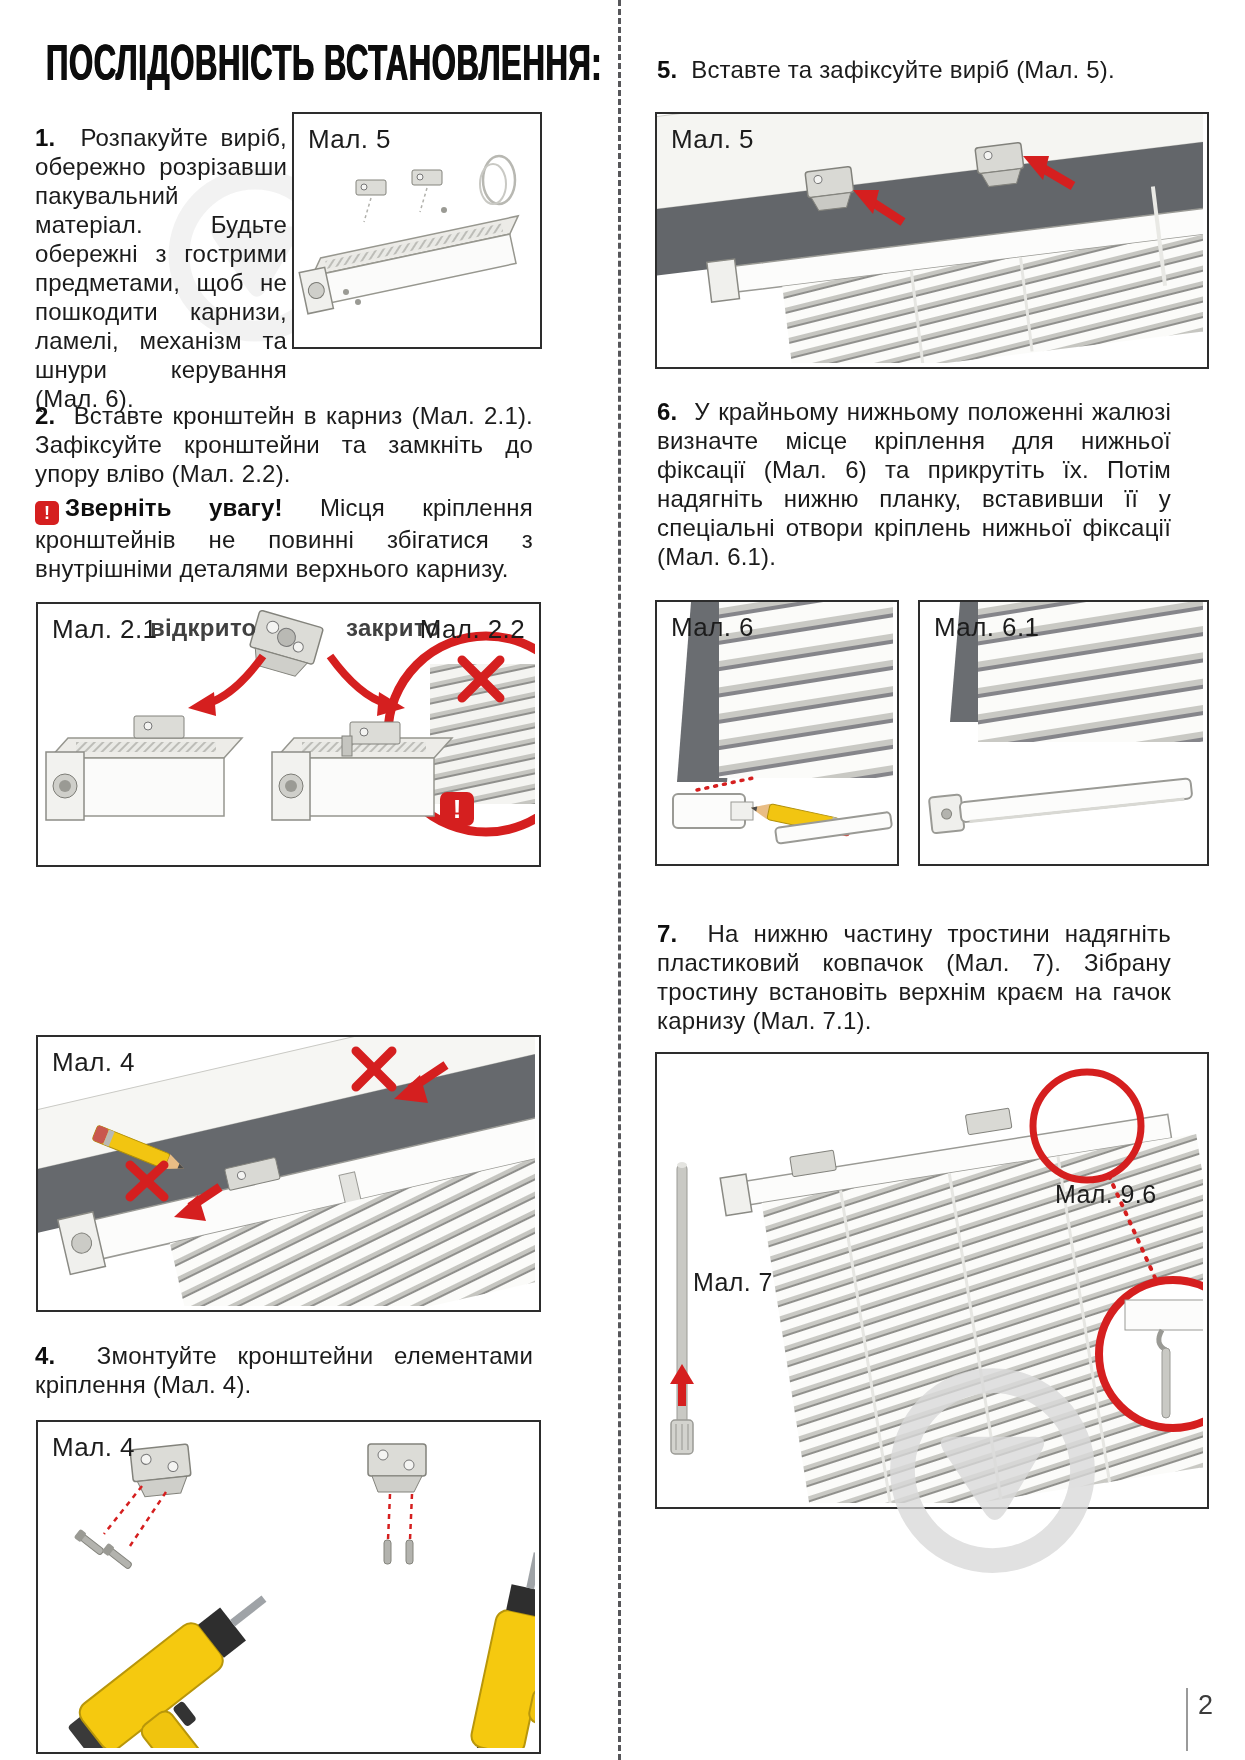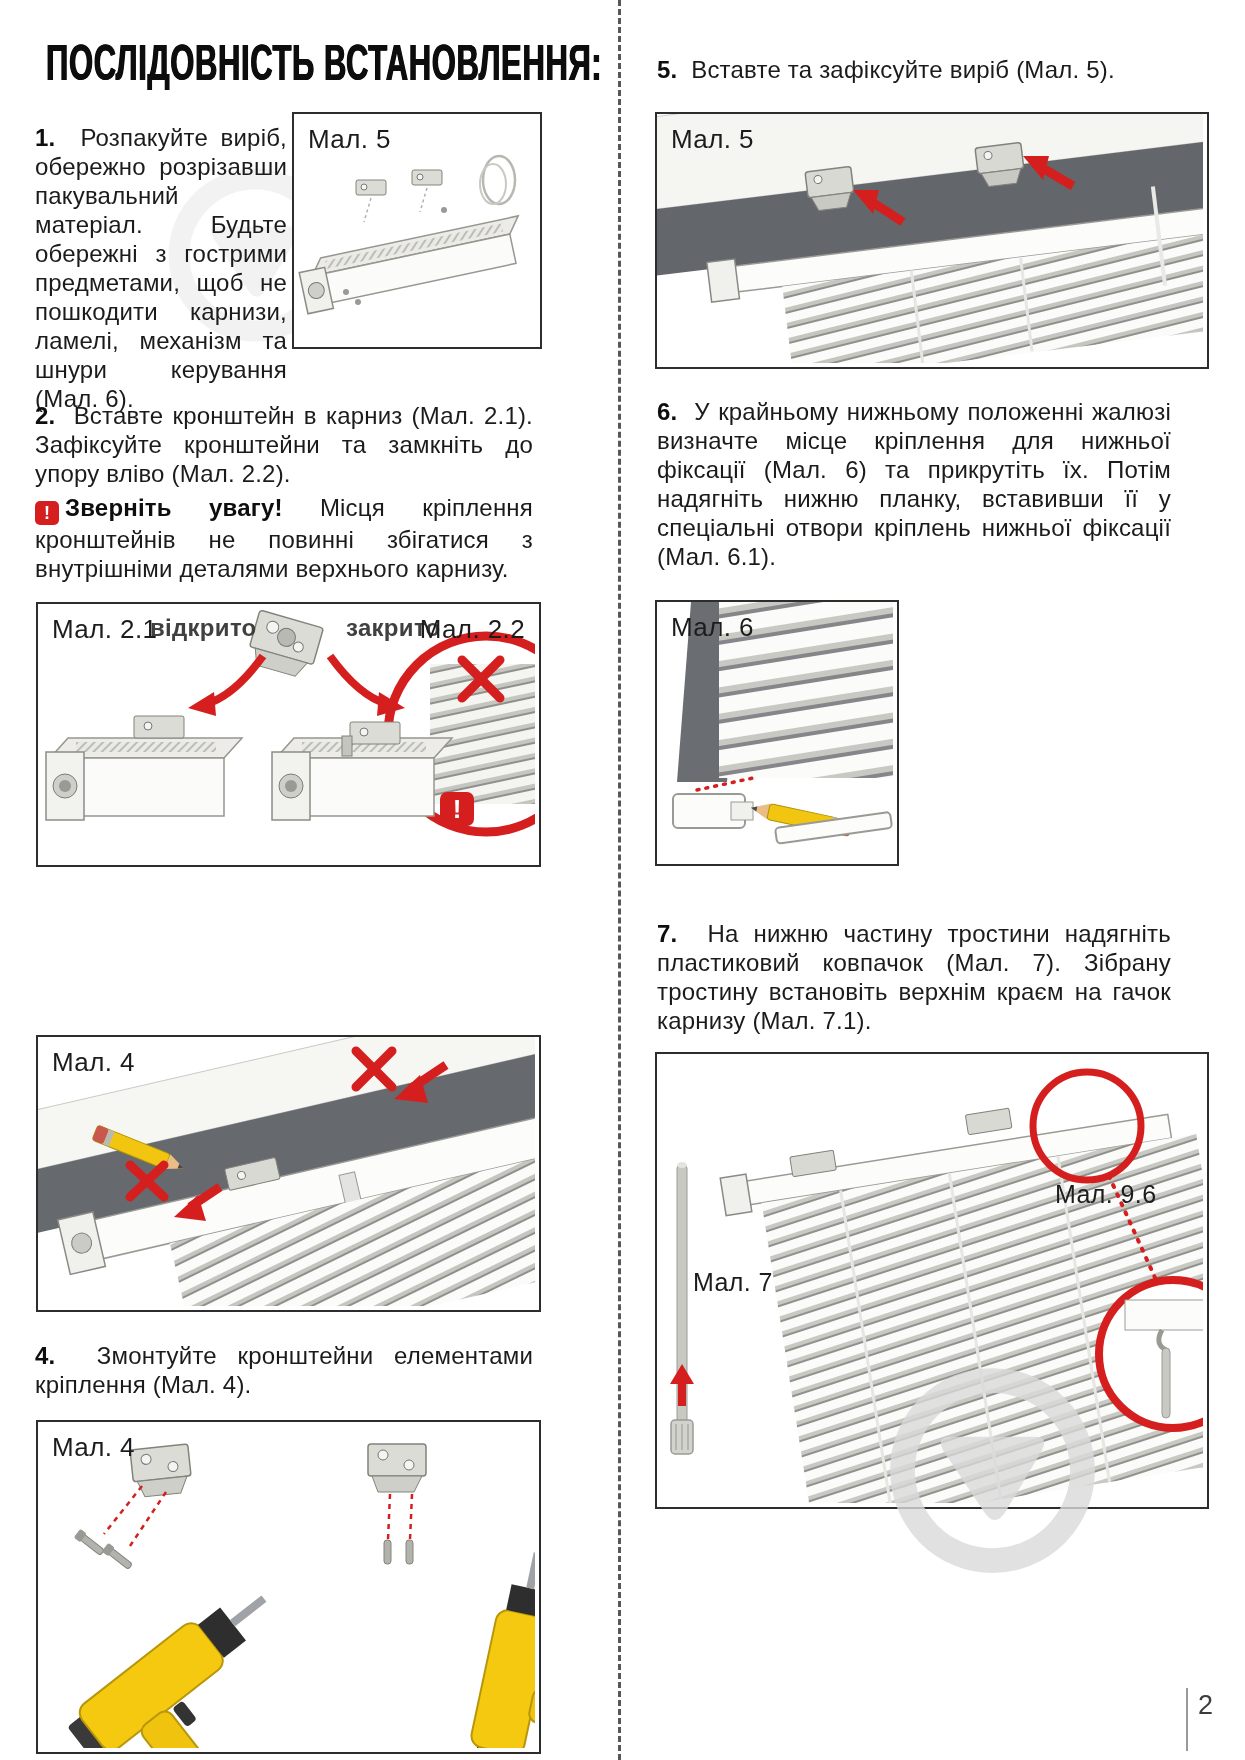--- a/index.html
+++ b/index.html
@@ -343,20 +343,40 @@
         <rect x="18" y="2" width="70" height="16" rx="3" fill="#f2c511" stroke="#b08f08"></rect>
         <rect x="82" y="2" width="6" height="16" fill="#b9b9b4"></rect>
         <rect x="88" y="2" width="14" height="16" rx="3" fill="#c9574e"></rect>
       </g>
       <g transform="translate(118,226) rotate(-8)">
         <rect width="116" height="16" rx="4" fill="#fcfcfb" stroke="#9a9a95" stroke-width="2"></rect>
       </g>
     </svg>
   </figure>
 
+  <figure class="figbox" style="left:918px;top:600px;width:287px;height:262px;">
+    <figcaption class="figlabel">Мал. 6.1</figcaption>
+    <svg width="283" height="258" viewBox="0 0 283 258">
+      <defs>
+        <pattern id="sl61" width="12" height="26" patternUnits="userSpaceOnUse" patternTransform="rotate(-9)">
+          <rect width="12" height="26" fill="#fbfbf9"></rect>
+            <rect y="16" width="12" height="6" fill="#c9c9c4"></rect>
+            <rect y="22" width="12" height="4" fill="#85858a"></rect>
+        </pattern>
+      </defs>
+      <polygon points="40,0 78,0 64,120 30,120" fill="#6a6d71"></polygon>
+      <rect x="58" y="0" width="225" height="140" fill="url(#sl61)"></rect>
+      <g transform="rotate(-6 140 200)">
+        <rect x="10" y="182" width="32" height="36" rx="4" fill="#efefec" stroke="#9a9a95" stroke-width="2"></rect>
+        <circle cx="26" cy="200" r="5" fill="#b3b3ae" stroke="#84847d"></circle>
+        <rect x="40" y="190" width="232" height="20" rx="5" fill="#fcfcfb" stroke="#9a9a95" stroke-width="2"></rect>
+        <line x1="48" y1="210" x2="264" y2="210" stroke="#d9d9d4" stroke-width="3"></line>
+      </g>
+    </svg>
+  </figure>
 
   <section class="step" style="left:652px;top:914px;width:524px;z-index:2;">
     <p><b>7.</b>&nbsp;
        <span>На нижню частину тростини надягніть пластиковий ковпачок (Мал. 7). Зібрану тростину встановіть верхнім краєм на гачок карнизу (Мал. 7.1).</span></p>
   </section>
 
   <figure class="figbox" style="left:655px;top:1052px;width:550px;height:453px;">
     <span class="floatlabel" style="left:36px;top:214px;">Мал. 7</span>
     <span class="floatlabel" style="left:398px;top:126px;">Мал. 9.6</span>
     <svg width="546" height="449" viewBox="0 0 546 449">

